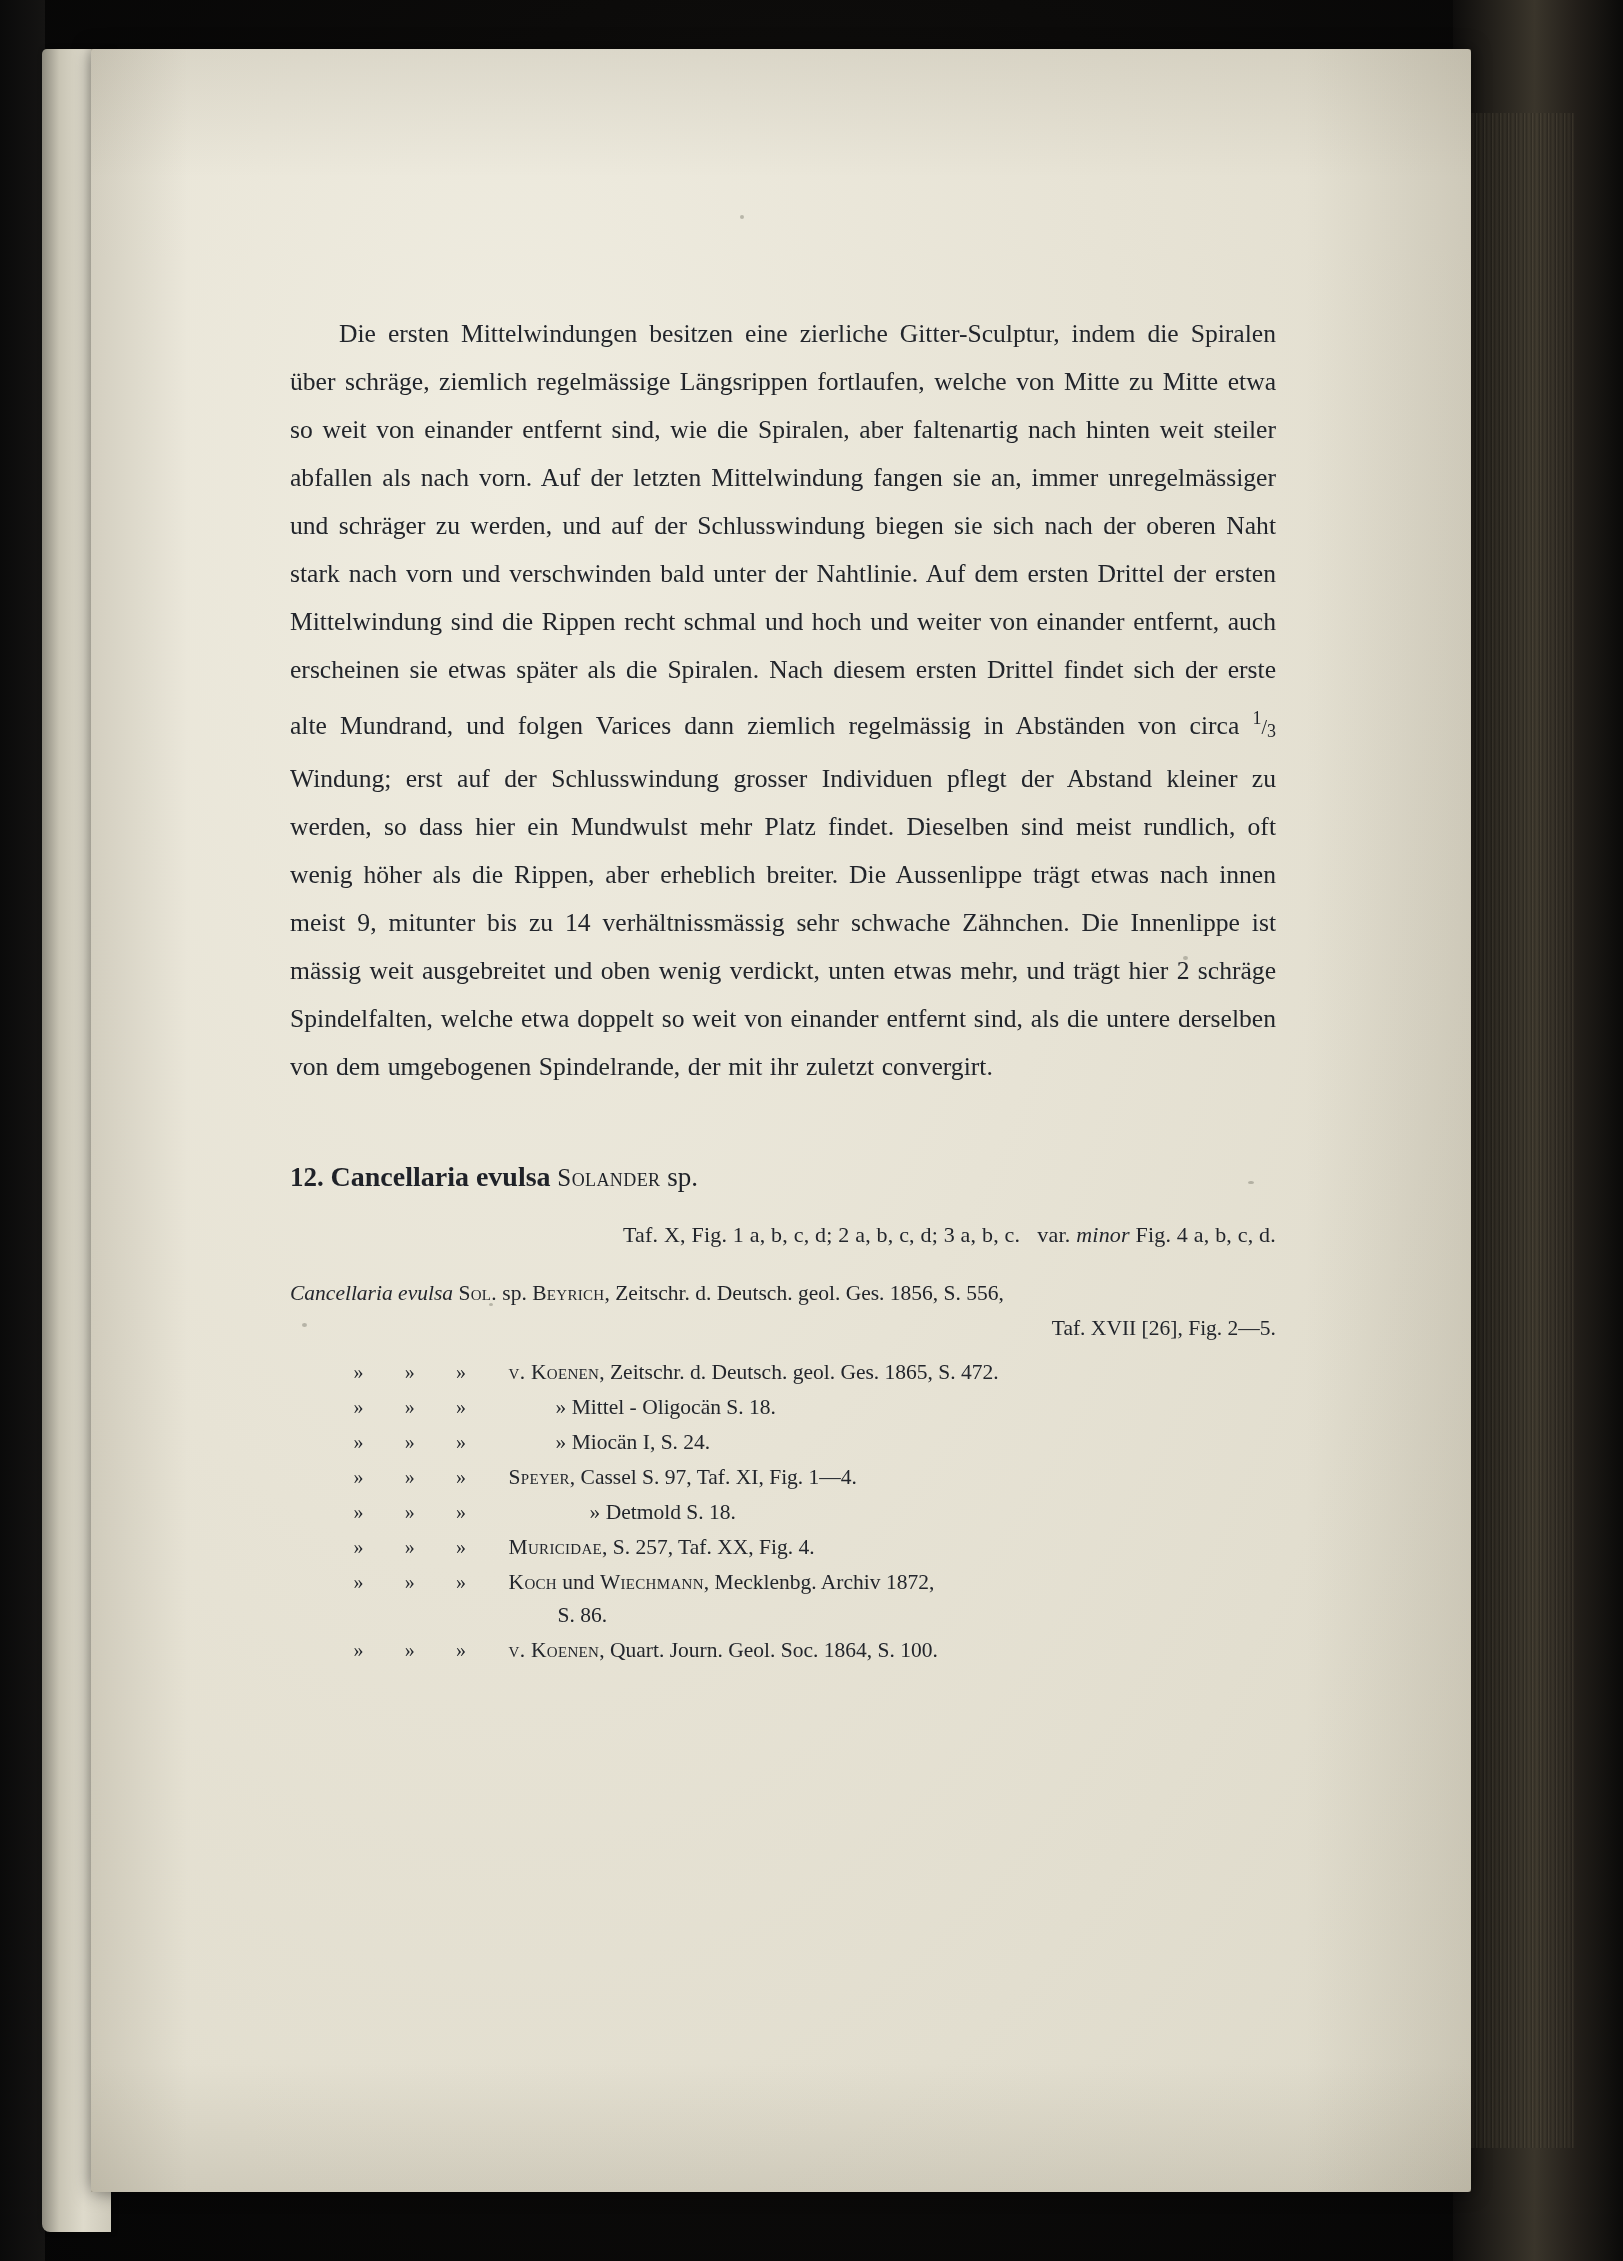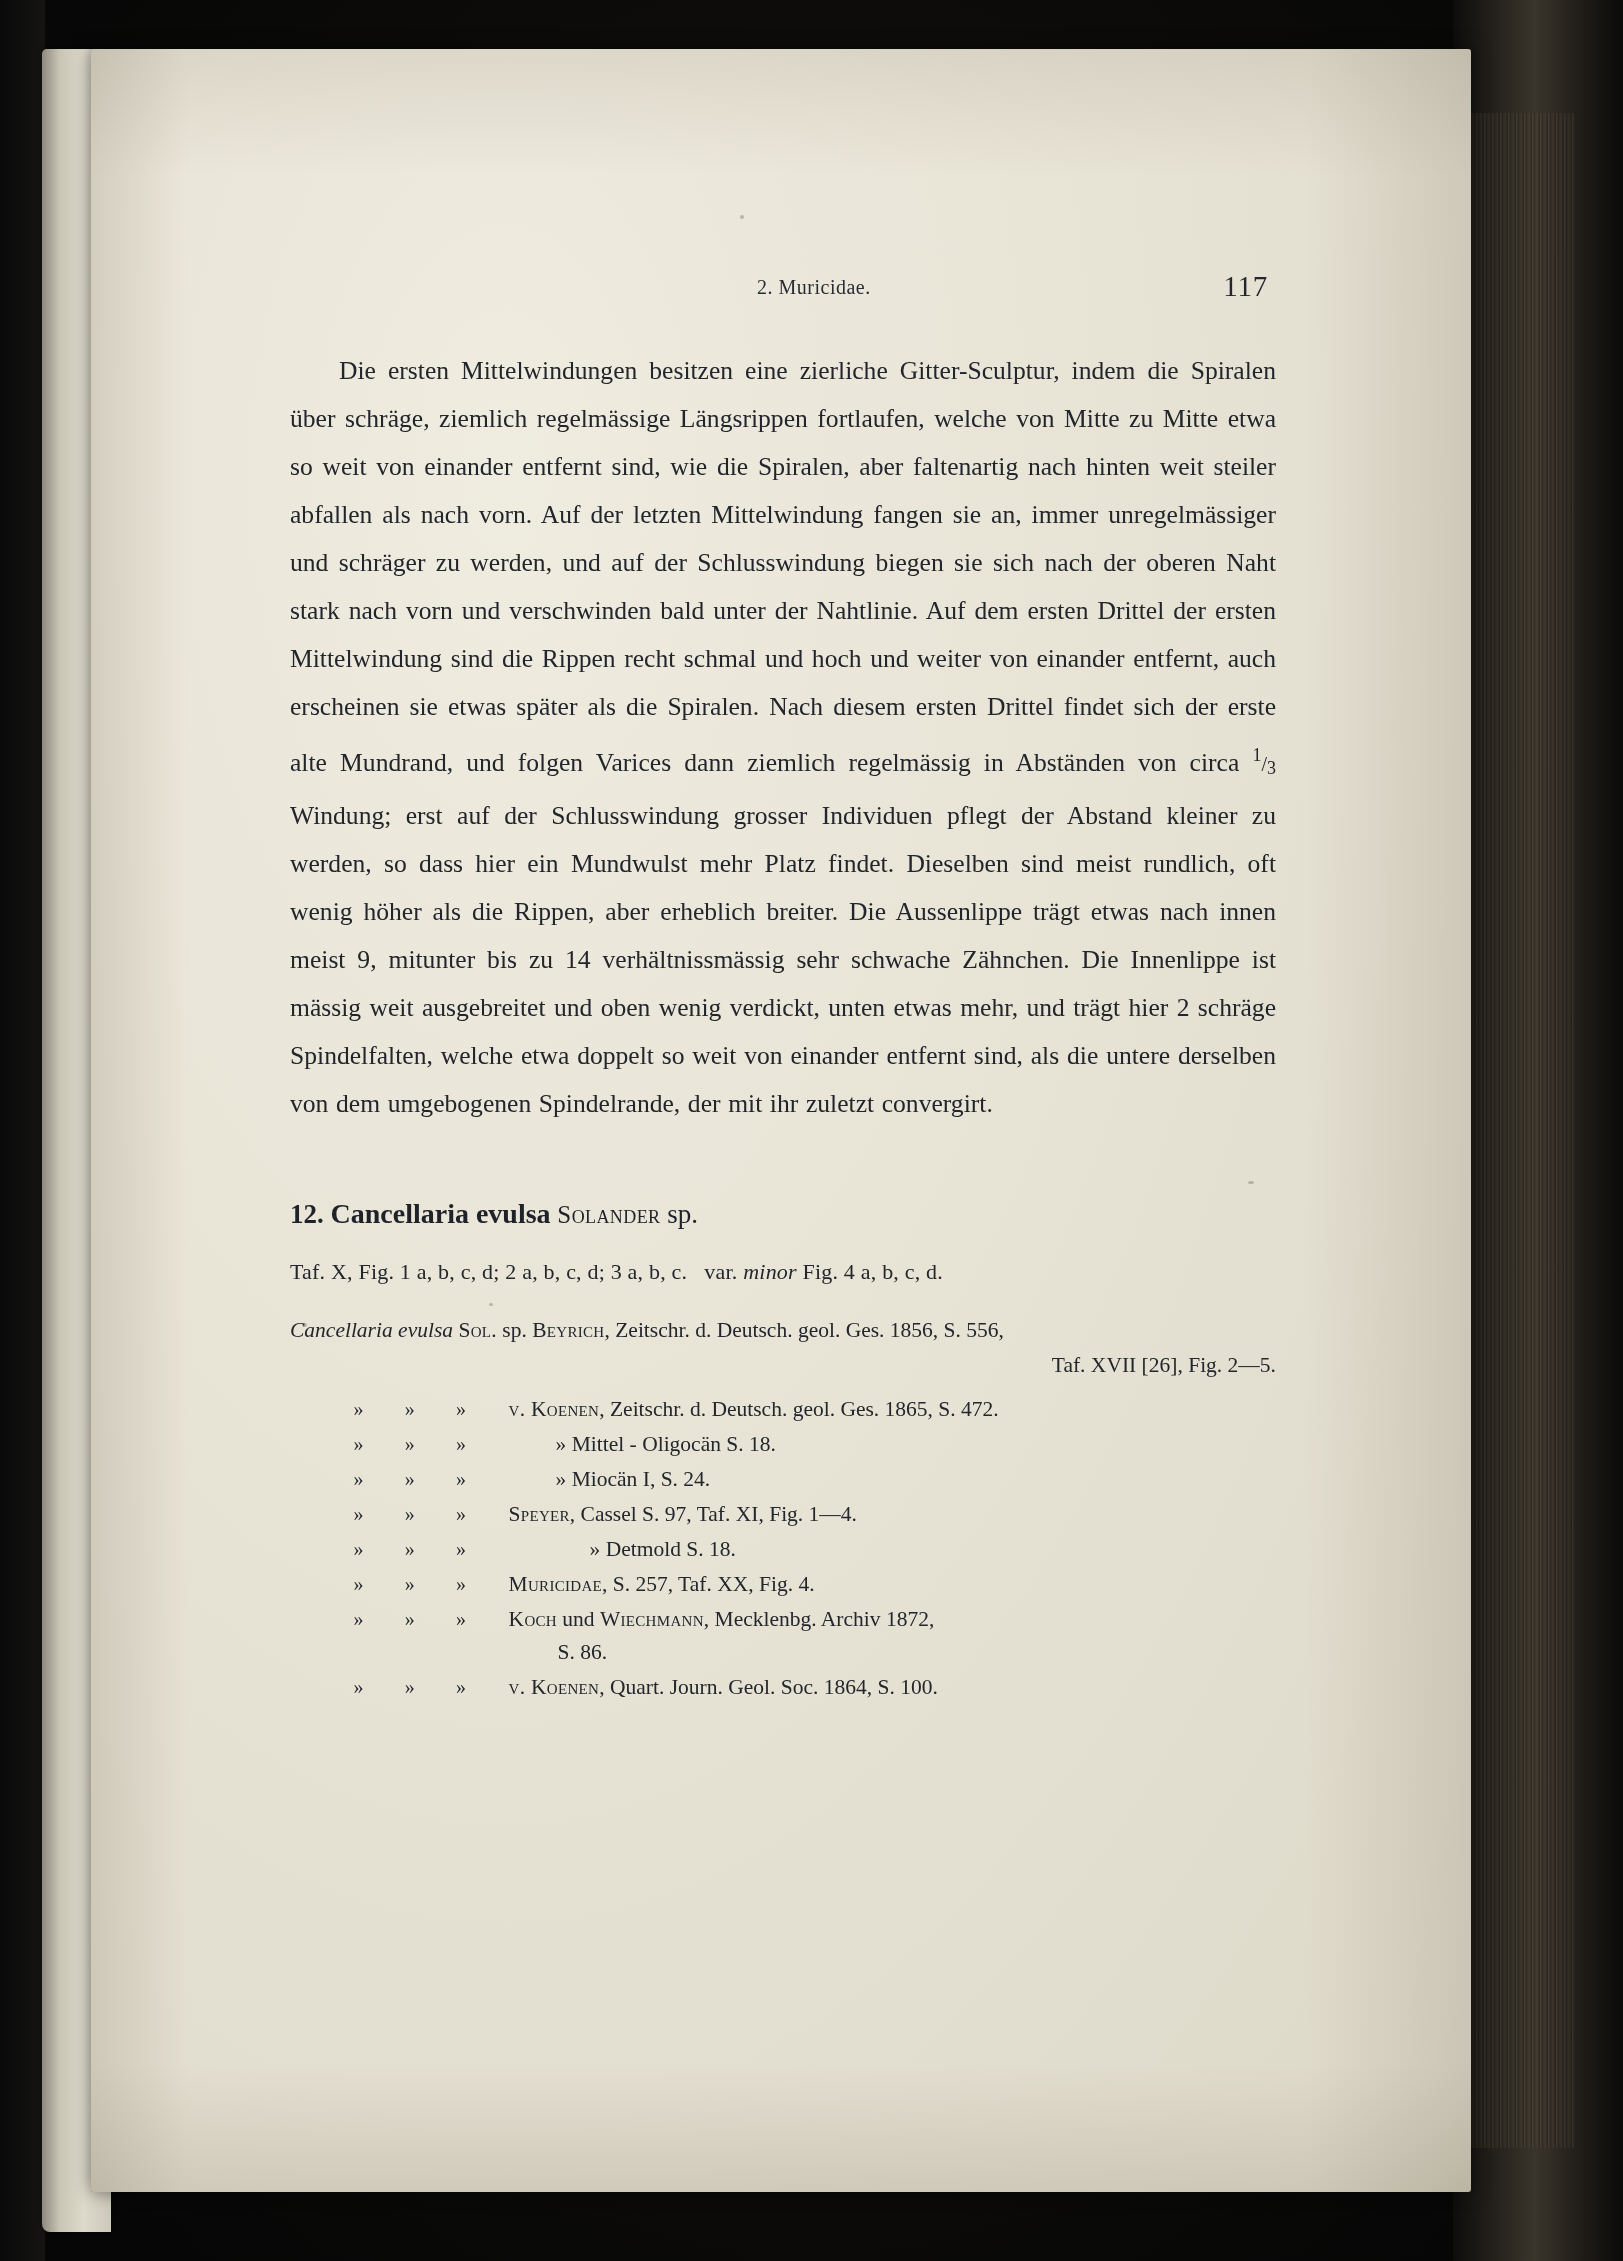--- a/index.html
+++ b/index.html
@@ -148,21 +148,21 @@
   .section-head .num { font-weight: bold; }
   .section-head .genus { font-weight: bold; font-size: 28px; }
   .section-head .author {
     font-variant: small-caps;
     font-size: 25px;
     letter-spacing: 0.4px;
   }
 
   .plates {
     margin-top: 29px;
-    text-align: left;
+    text-align: right;
     font-size: 22px;
     letter-spacing: 0.2px;
   }
   .plates .ital { font-style: italic; }
 
   
   .syn {
     margin-top: 28px;
     font-size: 21.5px;
     line-height: 34px;
@@ -219,24 +219,20 @@
 <div class="page">
 
   <div class="speck" style="left:649px; top:166px; width:4px; height:4px;"></div>
   <div class="speck" style="left:1092px; top:907px; width:4.9px; height:4px;"></div>
   <div class="speck" style="left:398px; top:1254px; width:4px; height:3.2px;"></div>
   <div class="speck" style="left:1157px; top:1132px; width:5.7px; height:3.2px;"></div>
   <div class="speck" style="left:211px; top:1274px; width:4.9px; height:4px;"></div>
 
   <div class="content">
 
-    <div class="runhead">
-      <div class="runhead-title">2. Muricidae.</div>
-      <div class="runhead-page">117</div>
-    </div>
 
     <p class="para"><span class="indent"></span><span>Die ersten Mittelwindungen besitzen eine zierliche Gitter-Sculptur, indem die Spiralen über schräge, ziemlich regelmässige Längsrippen fortlaufen, welche von Mitte zu Mitte etwa so weit von einander entfernt sind, wie die Spiralen, aber faltenartig nach hinten weit steiler abfallen als nach vorn. Auf der letzten Mittelwindung fangen sie an, immer unregelmässiger und schräger zu werden, und auf der Schlusswindung biegen sie sich nach der oberen Naht stark nach vorn und verschwinden bald unter der Nahtlinie. Auf dem ersten Drittel der ersten Mittelwindung sind die Rippen recht schmal und hoch und weiter von einander entfernt, auch erscheinen sie etwas später als die Spiralen. Nach diesem ersten Drittel findet sich der erste alte Mundrand, und folgen Varices dann ziemlich regelmässig in Abständen von circa</span> <span class="frac"><sup>1</sup>/<sub>3</sub></span> <span>Windung; erst auf der Schlusswindung grosser Individuen pflegt der Abstand kleiner zu werden, so dass hier ein Mundwulst mehr Platz findet. Dieselben sind meist rundlich, oft wenig höher als die Rippen, aber erheblich breiter. Die Aussenlippe trägt etwas nach innen meist 9, mitunter bis zu 14 verhältnissmässig sehr schwache Zähnchen. Die Innenlippe ist mässig weit ausgebreitet und oben wenig verdickt, unten etwas mehr, und trägt hier 2 schräge Spindelfalten, welche etwa doppelt so weit von einander entfernt sind, als die untere derselben von dem umgebogenen Spindelrande, der mit ihr zuletzt convergirt.</span></p>
 
     <div class="section-head">
       <span class="num">12.</span>
       <span class="genus">Cancellaria evulsa</span>
       <span class="author">Solander</span>
       <span>sp.</span>
     </div>
 

